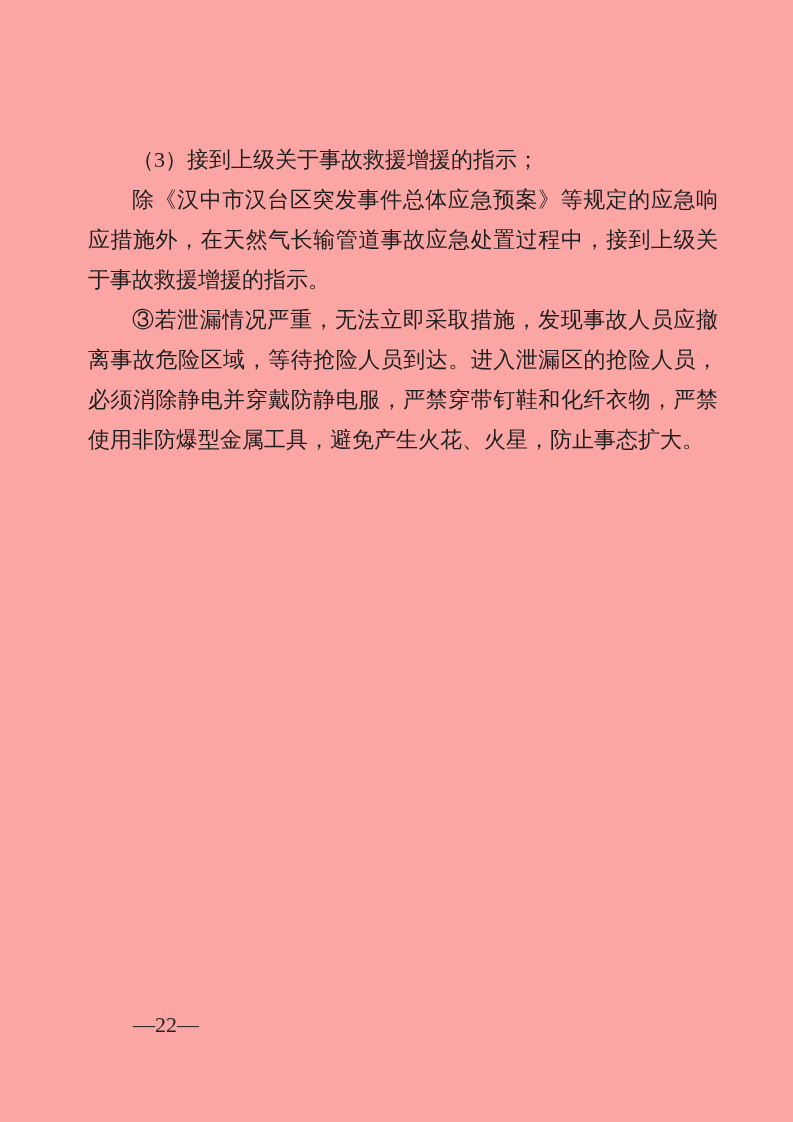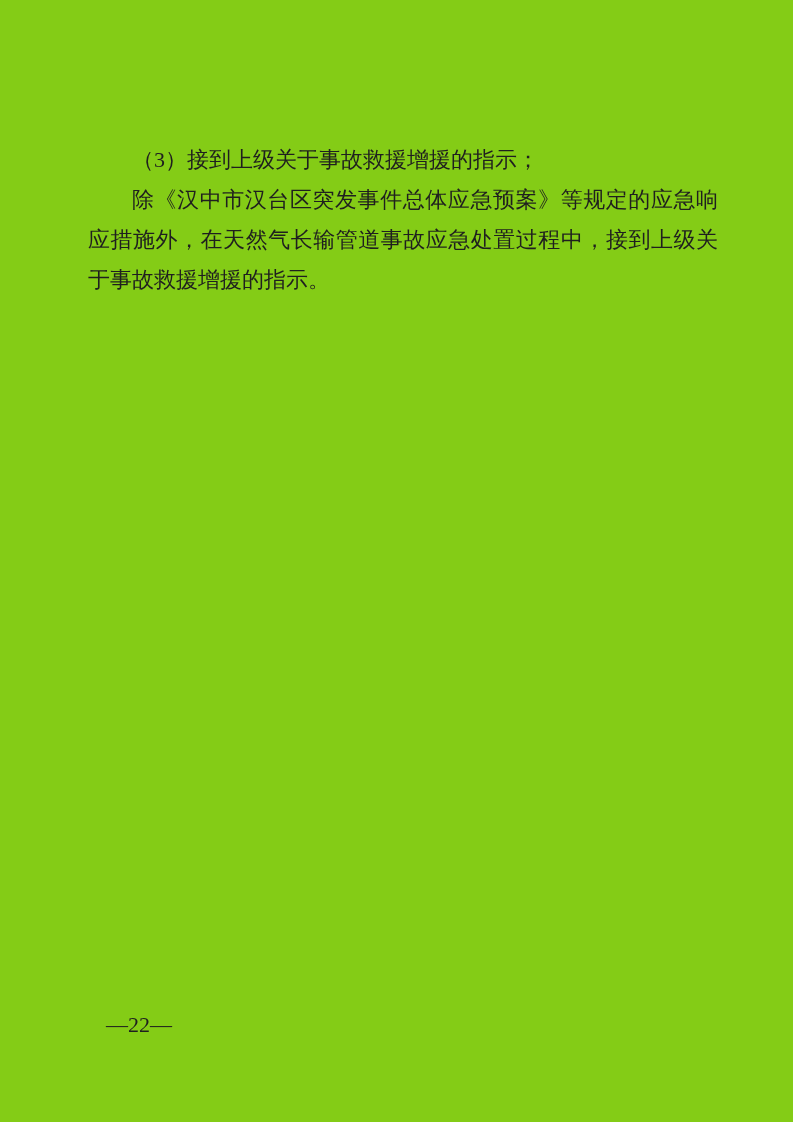--- a/index.html
+++ b/index.html
@@ -9,51 +9,52 @@
   body {
     width: 793px;
     height: 1122px;
     background: #ffffff;
     position: relative;
     overflow: hidden;
   }
   .page {
     position: absolute;
     inset: 0;
-    background: #84cc16;
+    background: #fca5a5;
   }
   .body-text {
     position: absolute;
     left: 88px;
     top: 140px;
     width: 630px;
   }
   .body-text p {
     margin: 0;
     padding: 0;
     font-family: "Liberation Serif", "DejaVu Serif", serif;
     font-size: 22px;
     line-height: 40px;
     color: #1f1f1f;
     text-align: justify;
     text-indent: 2em;
   }
   .page-number {
     position: absolute;
-    left: 106px;
+    left: 133px;
     top: 1010px;
     font-family: "Liberation Serif", "DejaVu Serif", serif;
     font-size: 22px;
     line-height: 30px;
     color: #1f1f1f;
     text-align: center;
   }
 </style>
 </head>
 <body>
 
 <div class="page">
   <div class="body-text">
     <p>（3）接到上级关于事故救援增援的指示；</p>
     <p>除《汉中市汉台区突发事件总体应急预案》等规定的应急响应措施外，在天然气长输管道事故应急处置过程中，接到上级关于事故救援增援的指示。</p>
+    <p>③若泄漏情况严重，无法立即采取措施，发现事故人员应撤离事故危险区域，等待抢险人员到达。进入泄漏区的抢险人员，必须消除静电并穿戴防静电服，严禁穿带钉鞋和化纤衣物，严禁使用非防爆型金属工具，避免产生火花、火星，防止事态扩大。</p>
   </div>
   <div class="page-number">—22—</div>
 </div>
 
 </body></html>

